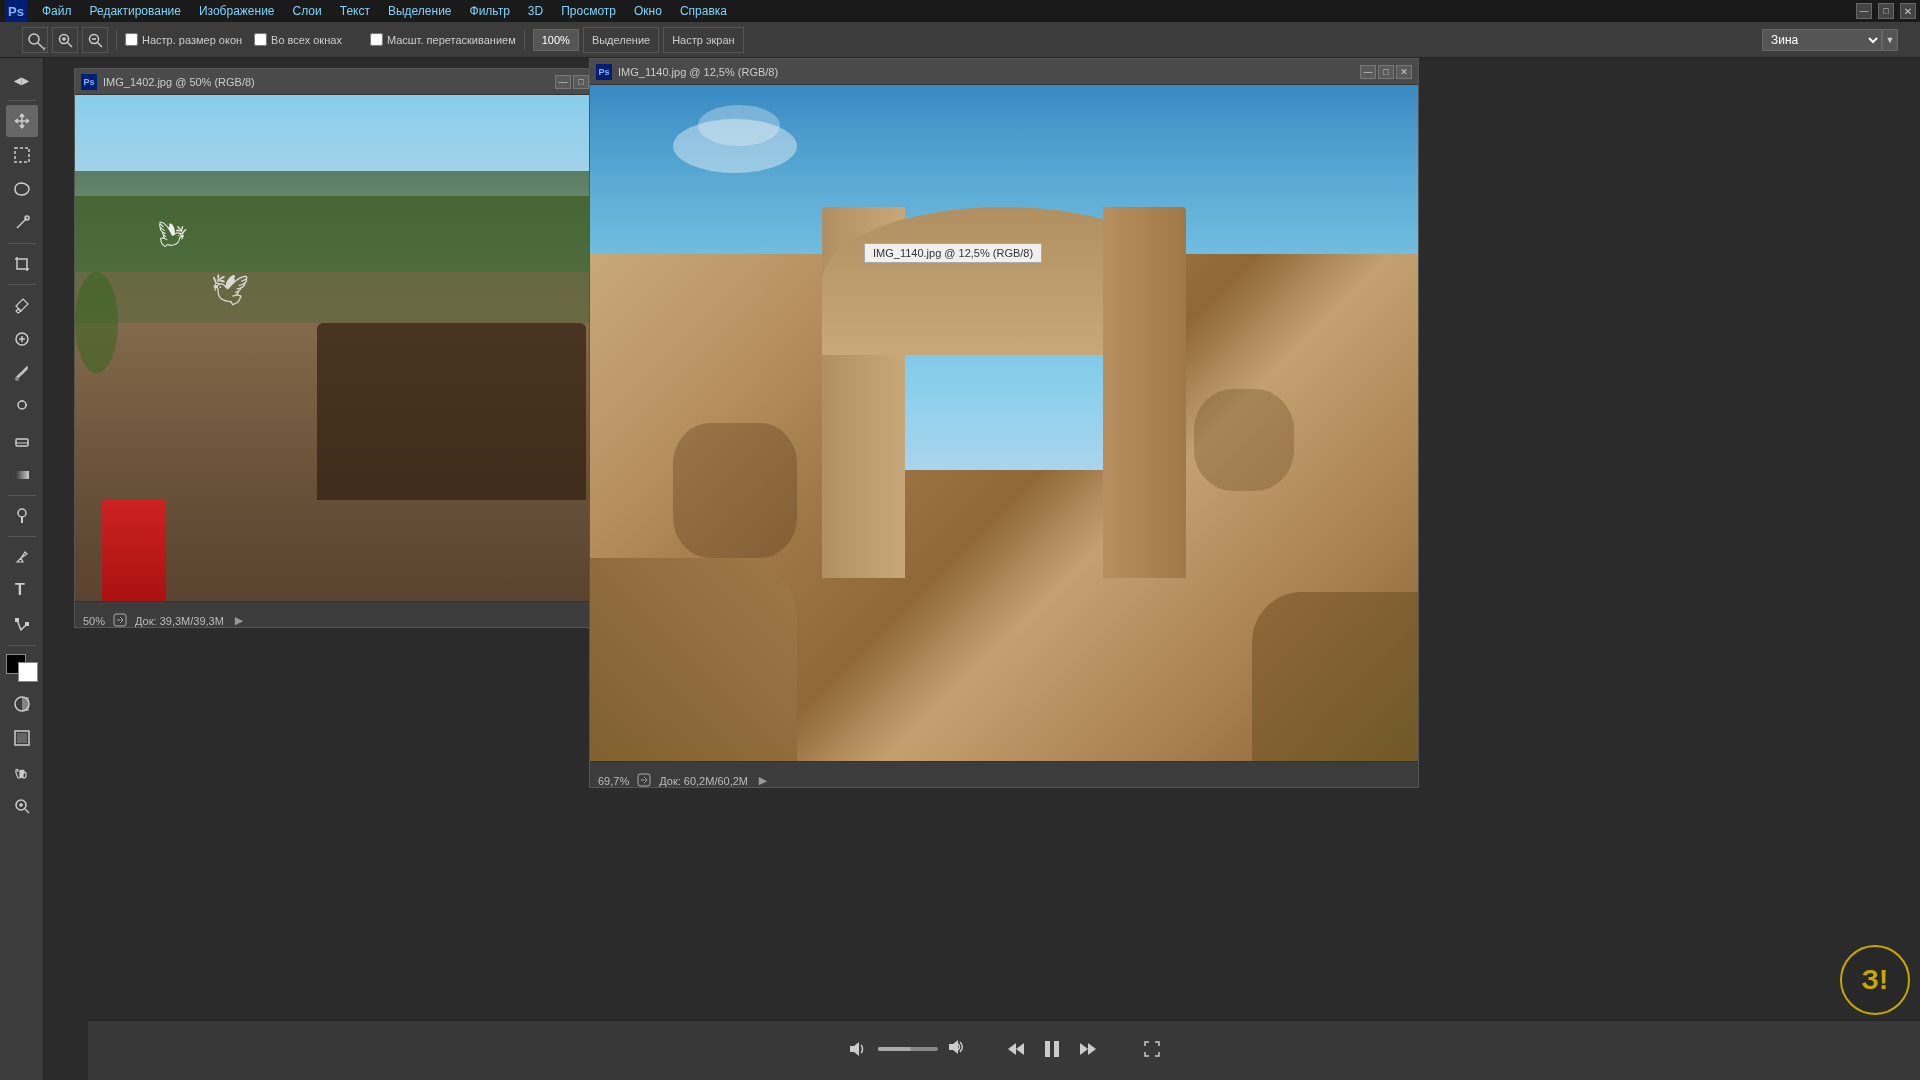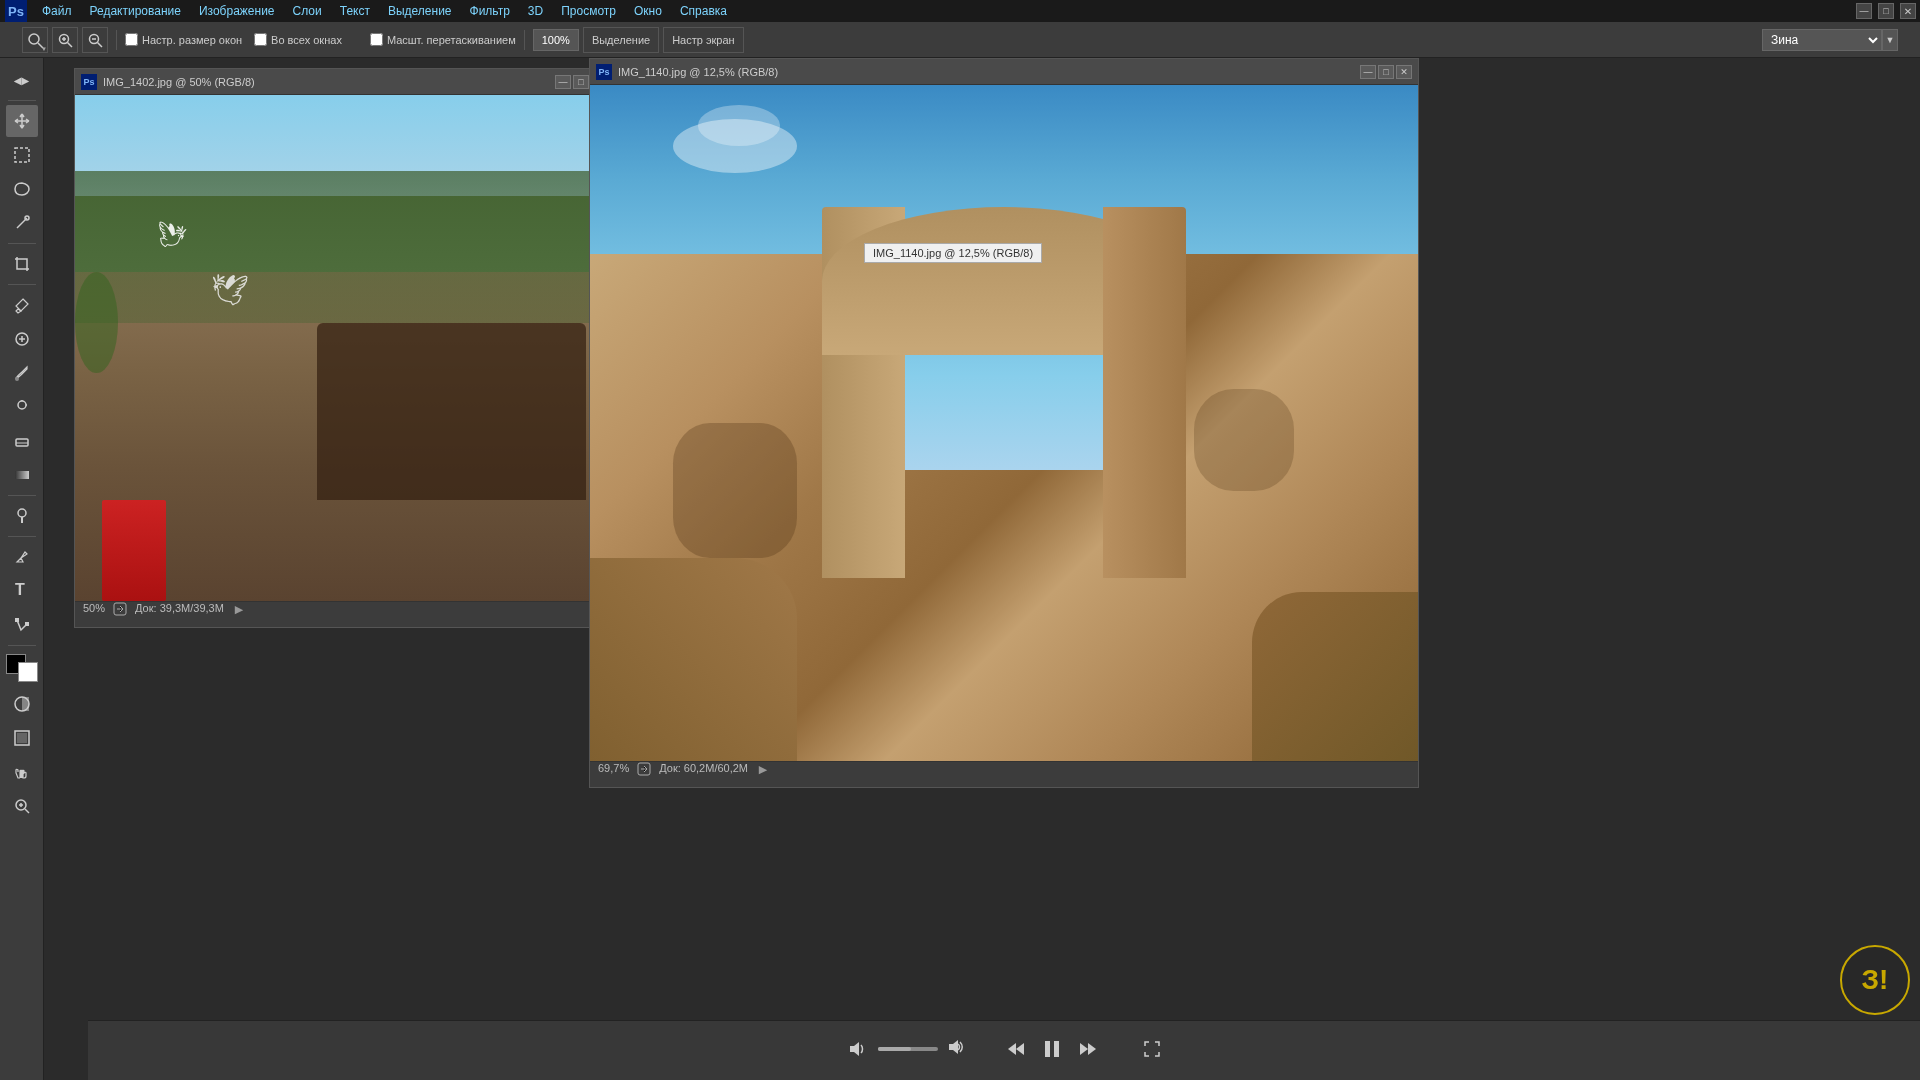--- a/index.html
+++ b/index.html
@@ -217,21 +217,21 @@
     .doc-canvas {
       width: 100%;
       height: calc(100% - 52px);
       overflow: hidden;
       position: relative;
     }
     .doc-statusbar {
       height: 26px;
       background: #3c3c3c;
       display: flex;
-      align-items: flex-start;
+      align-items: flex-end;
       padding: 0 8px;
       gap: 8px;
       font-size: 11px;
       color: #bbb;
       border-top: 1px solid #333;
     }
     .status-arrow {
       width: 14px;
       height: 14px;
       display: flex;

